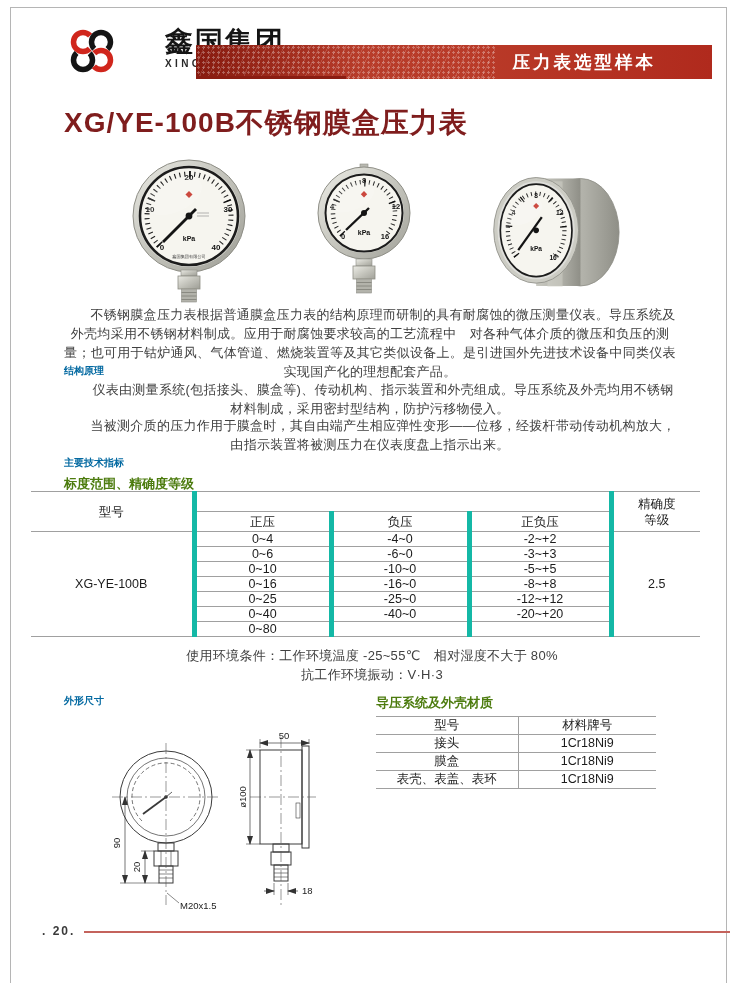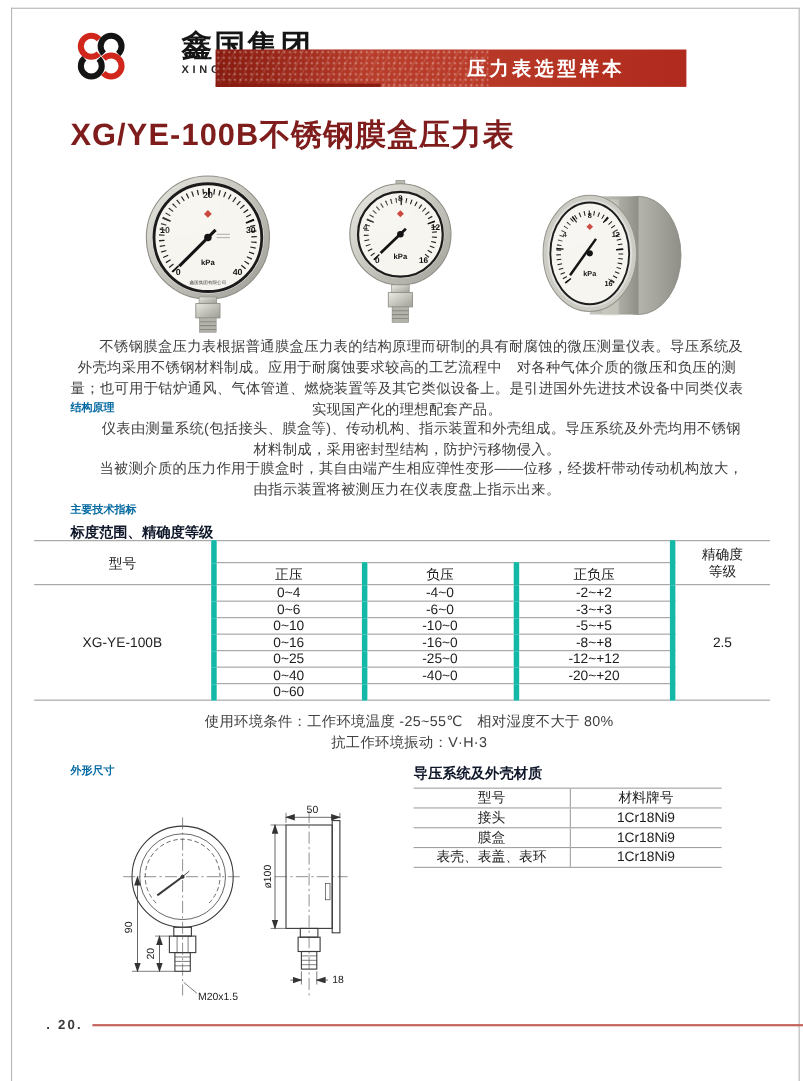--- a/index.html
+++ b/index.html
@@ -9,42 +9,42 @@
   .frame { position:absolute; left:10px; top:7px; width:717px; height:976px;
            border-left:1px solid #b5b5b5; border-top:1px solid #b5b5b5; border-right:1px solid #b5b5b5;
            box-sizing:border-box; pointer-events:none; }
 
   
   .logo { position:absolute; left:64px; top:27px; display:flex; align-items:flex-start;gap:36px; }
   .brand { margin-left:9px; }
   .brand-cn { font-size:28px; font-weight:900; color:#151515; letter-spacing:2px; line-height:30px; }
   .brand-en { font-size:10px; font-weight:bold; color:#2a2a2a; letter-spacing:3.4px; margin-top:1px; }
 
-  .banner { position:absolute; left:196px; top:45px; width:428px; height:34px;
+  .banner { position:absolute; left:196px; top:45px; width:516px; height:34px;
             background:linear-gradient(90deg,#9a2316 0%,#ad2d1e 25%,#b93a28 55%,#b02a1d 100%);
             overflow:hidden; }
   .banner::before { content:""; position:absolute; left:0; top:0; bottom:0; width:58%;
             background:
               radial-gradient(rgba(255,255,255,.30) 1px, rgba(255,255,255,0) 1.4px),
               repeating-linear-gradient(115deg, rgba(255,255,255,.14) 0 1px, rgba(255,255,255,0) 1px 8px),
               linear-gradient(90deg, rgba(120,20,10,.55), rgba(220,120,90,.18) 55%, rgba(176,41,29,0) 100%);
             background-size:5px 5px, auto, auto; }
   .banner::after { content:""; position:absolute; left:0; bottom:0; width:150px; height:3px; background:#8a1d12; }
   .banner-text { position:absolute; right:56px; top:0; line-height:34px; color:#ffffff;
                  font-size:17.5px; font-weight:bold; letter-spacing:3px; }
 
   .title { position:absolute; left:64px; top:104px; margin:0; font-size:28px; font-weight:bold;
            color:#7f1d1d; letter-spacing:1px; }
 
   
   .body { position:absolute; left:64px; width:612px; margin:0; font-size:13px; line-height:19px;
           color:#404040; letter-spacing:.3px;text-align:center; }
   .indent { text-indent:2em; }
   .h-blue  { position:absolute; left:64px; margin:0; font-size:10px; font-weight:bold; color:#0369a1; }
-  .h-black { position:absolute; margin:0; font-size:13px; font-weight:bold; color:#0f172a; }
+  .h-black { position:absolute; margin:0; font-size:13px; font-weight:bold; color:#4d7c0f; }
 
   .intro { top:305px; }
   .s1 { top:364px; }
   .p1 { top:380px; }
   .p2 { top:416px; }
   .s2 { top:456px; }
   .s2sub { left:64px; top:475px; }
 
   
   .range { position:absolute; left:31px; top:491px; width:669px; border-collapse:collapse;
@@ -253,21 +253,21 @@
       <td class="vl">0~25</td>
       <td class="vl">-25~0</td>
       <td class="vl">-12~+12</td>
     </tr>
     <tr>
       <td class="vl">0~40</td>
       <td class="vl">-40~0</td>
       <td class="vl">-20~+20</td>
     </tr>
     <tr>
-      <td class="vl">0~60</td>
+      <td class="vl">0~80</td>
       <td class="vl"></td>
       <td class="vl"></td>
     </tr>
   </tbody>
     </table>
 
   <p class="body env1">使用环境条件：工作环境温度 -25~55℃　相对湿度不大于 80%</p>
   <p class="body env2">抗工作环境振动：V·H·3</p>
 
   <h3 class="h-blue s3">外形尺寸</h3>

